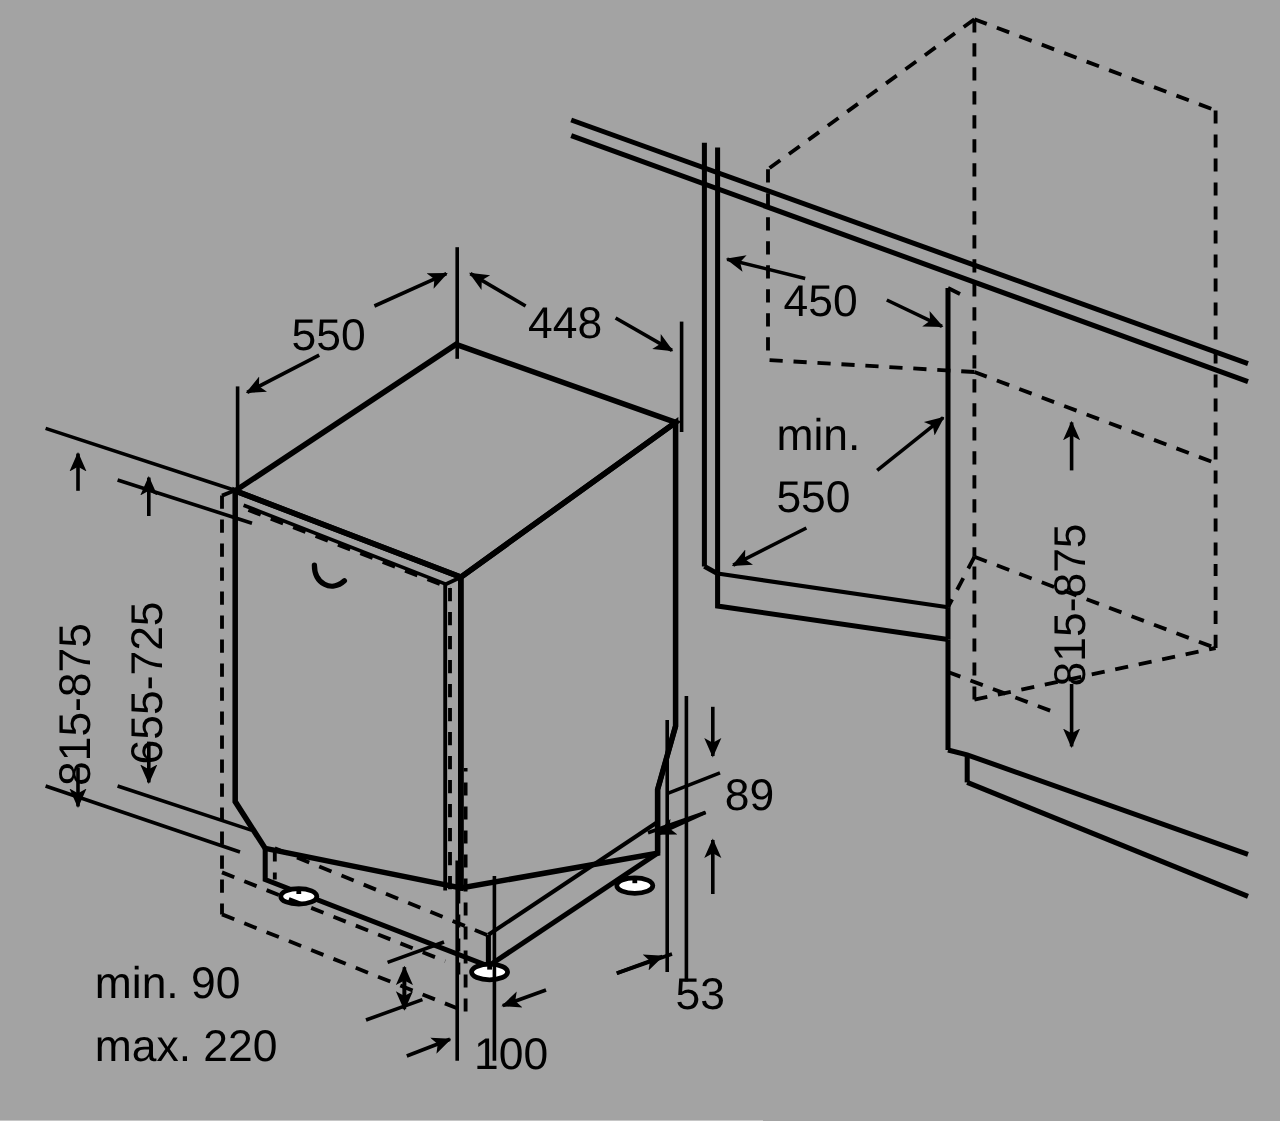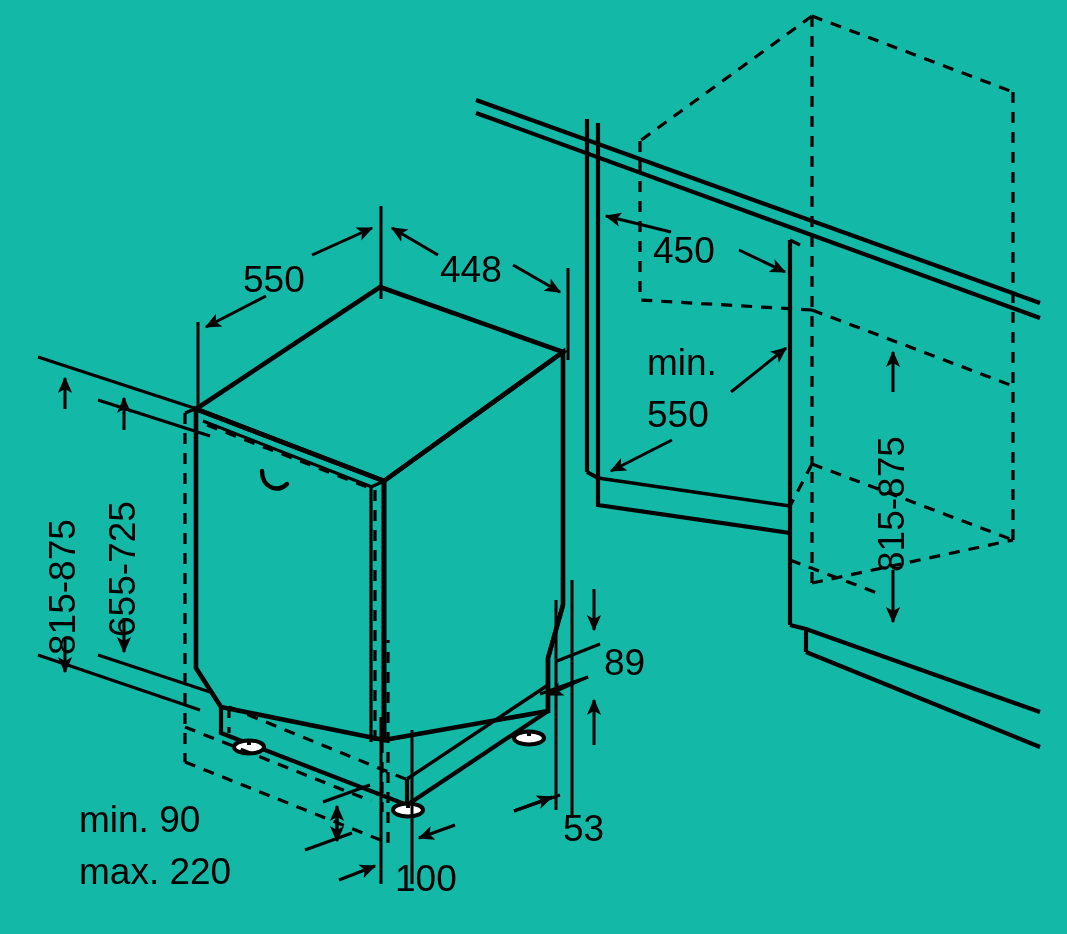--- a/index.html
+++ b/index.html
@@ -4,21 +4,21 @@
 <style>
   html, body {
     margin: 0;
     padding: 0;
     background: #ffffff;
   }
   #diagram-root {
     position: relative;
     width: 1067px;
     height: 934px;
-    background: #14b8a6;
+    background: #a3a3a3;
     font-family: "Liberation Sans", sans-serif;
     overflow: hidden;
   }
   svg#drawing {
     position: absolute;
     left: 0;
     top: 0;
     width: 1067px;
     height: 934px;
   }

